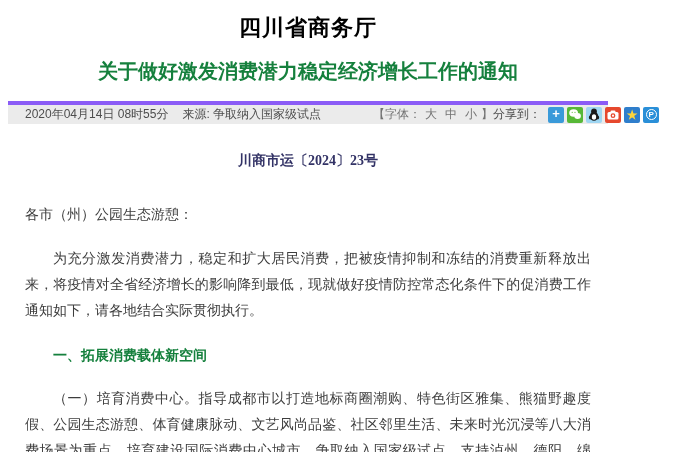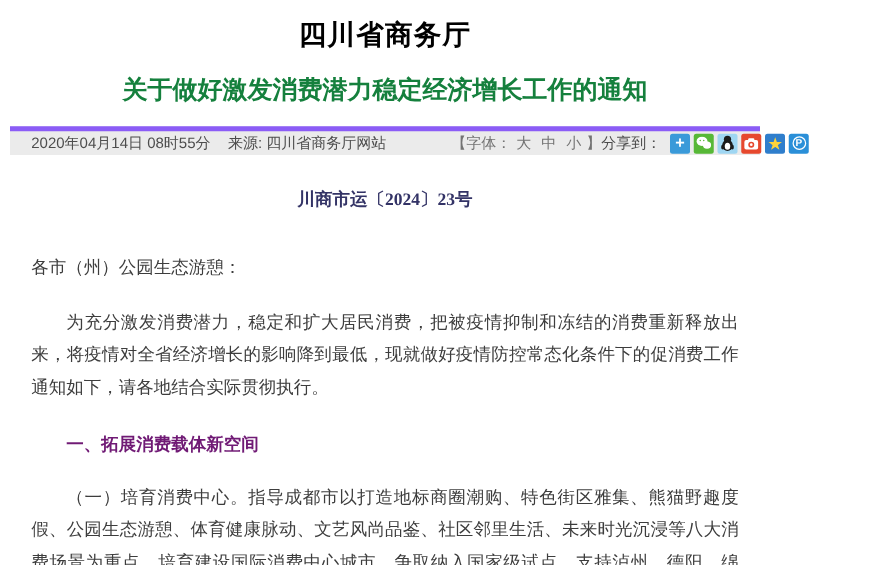--- a/index.html
+++ b/index.html
@@ -66,38 +66,38 @@
   }
   .doc-number {
     margin:24px 0 0 0;
     text-align:center; font-weight:bold; font-size:14px;
     color:#333366;
   }
   .salutation { margin:28px 0 0 0; }
   .para { margin:18px 0 0 0; text-indent:2em; }
   .section-heading {
     margin:18px 0 0 0; text-indent:2em;
-    font-weight:bold; color:#701a75;
+    font-weight:bold; color:#15803d;
     font-family:"Liberation Sans", sans-serif;
   }
   .para-body { margin:18px 0 0 0; text-indent:2em; }
 </style>
 </head>
 <body>
 
 <div class="page">
 
   <header>
     <h1 class="org-title">四川省商务厅</h1>
     <h2 class="doc-title">关于做好激发消费潜力稳定经济增长工作的通知</h2>
   </header>
 
   <div class="meta-bar">
     <span class="meta-date">2020年04月14日 08时55分</span>
-    <span class="meta-source">来源: 四川省商务厅网站</span>
+    <span class="meta-source">来源: 争取纳入国家级试点</span>
 
     <span class="font-size-control"><span>【字体：</span><span class="fs-opt">大</span><span class="fs-opt">中</span><span class="fs-opt">小</span><span>】</span></span>
 
     <span class="share-group">
       <span class="share-label">分享到：</span>
 
       <span class="share-icon" title="share-more" style="background: rgb(58, 154, 217);">
         <span class="icon-plus-glyph">+</span>
       </span>
 

